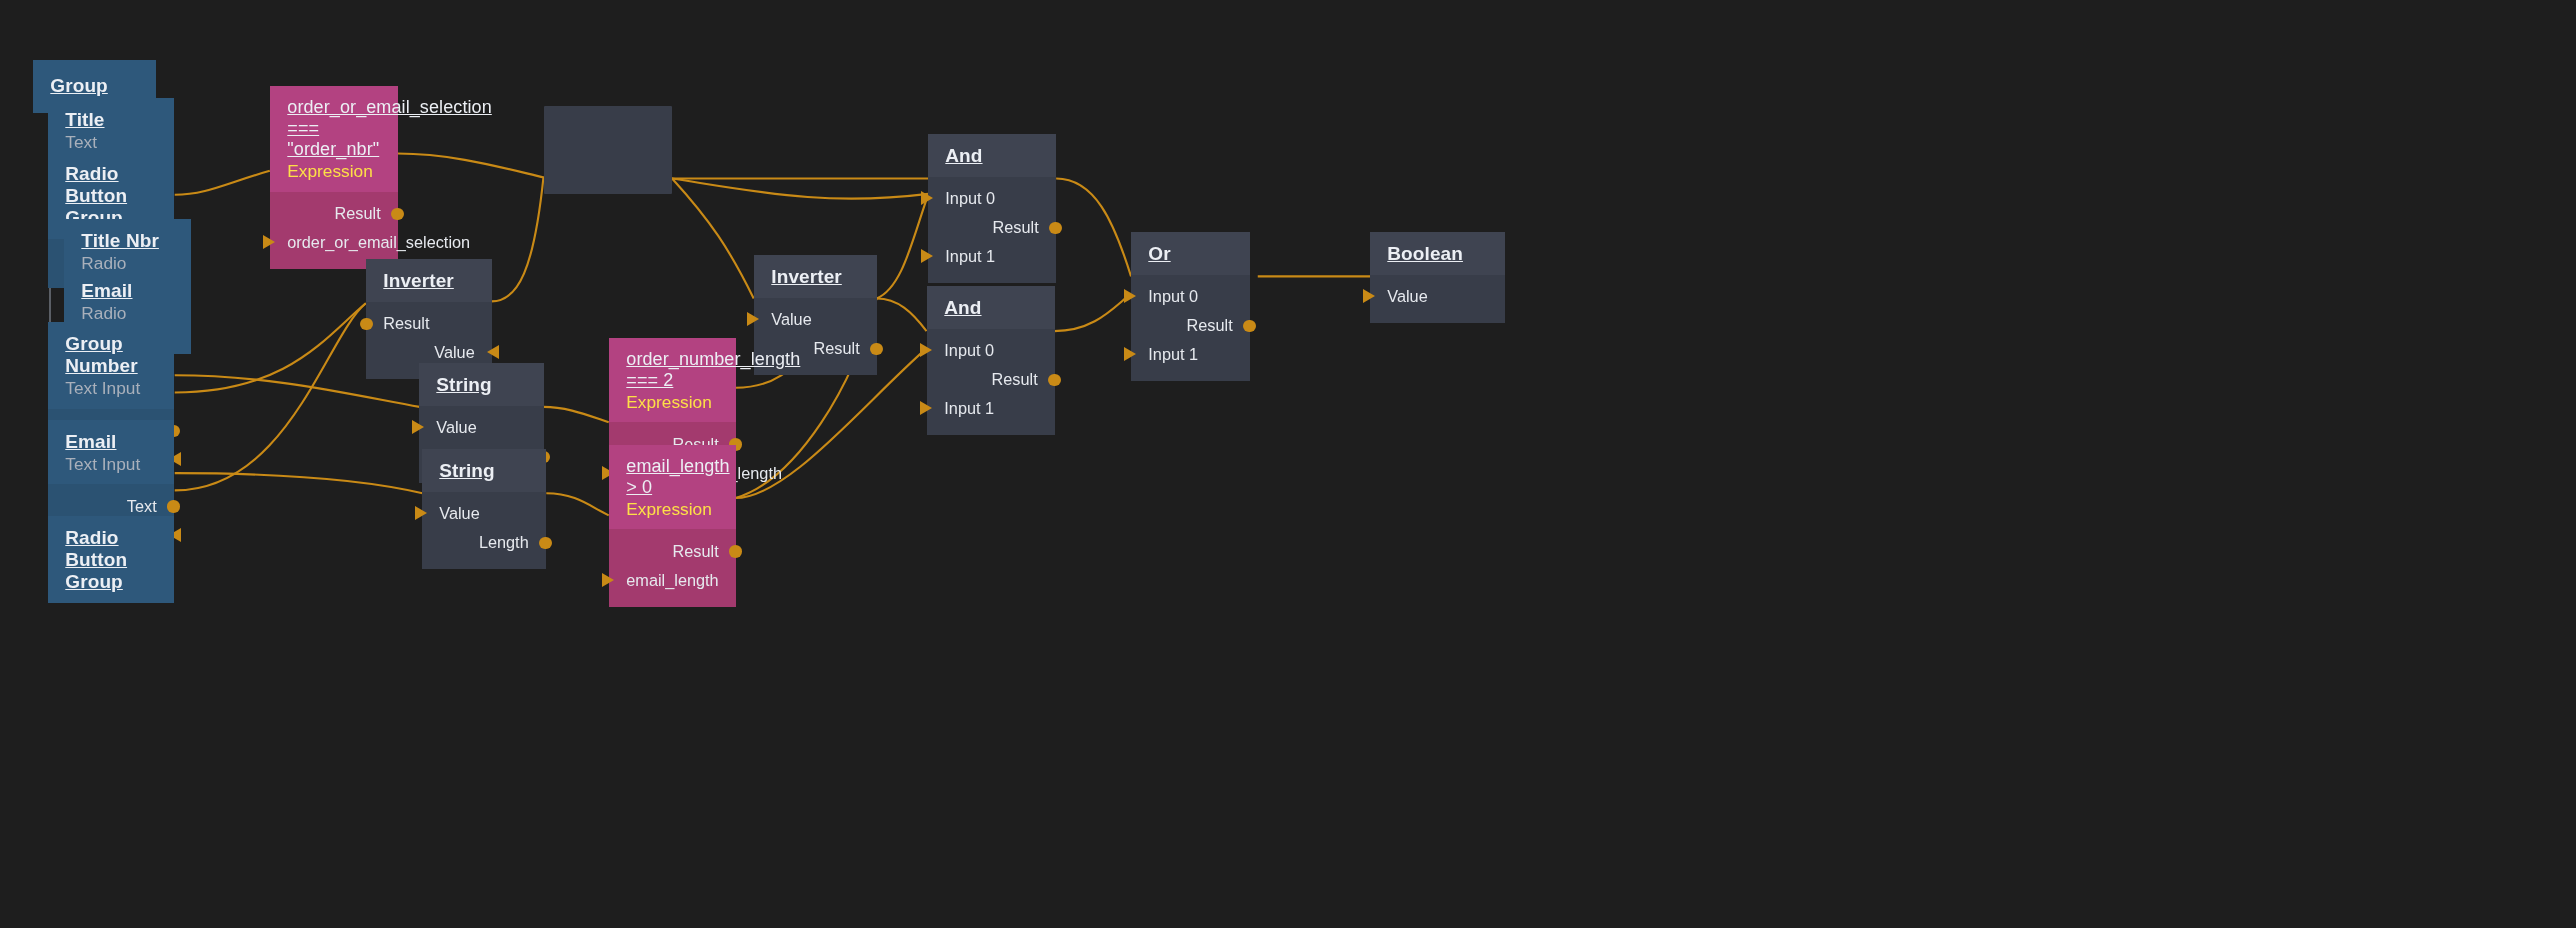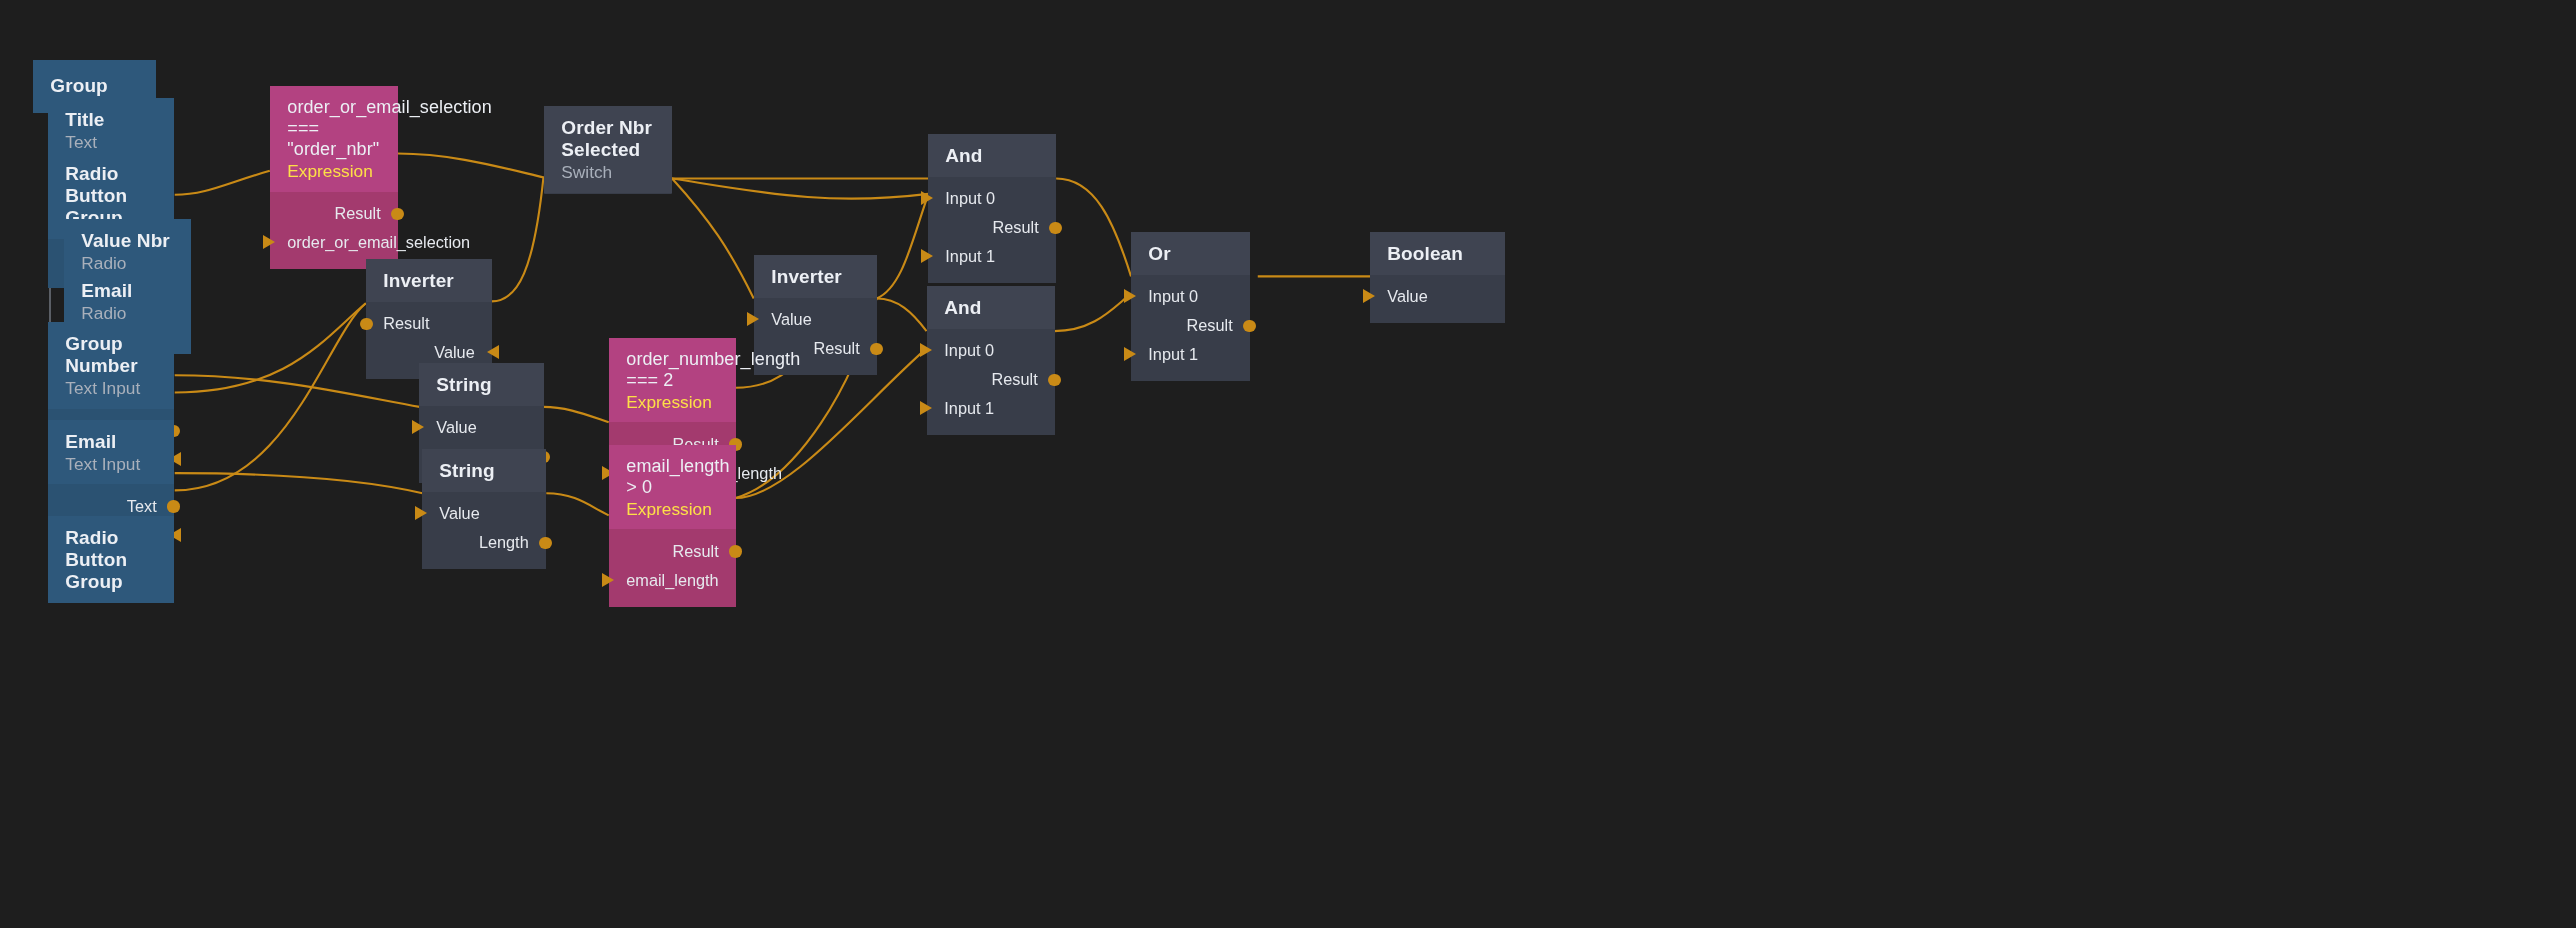--- a/index.html
+++ b/index.html
@@ -31,20 +31,21 @@
     box-sizing:border-box;
     padding:10.6px 17.3px 9.6px 17.3px;
   }
   .node .title{
     font-size:19px;
     font-weight:bold;
     color:#eceff4;
     line-height:1.18;
     letter-spacing:0.1px;
     white-space:pre-line;
+    text-decoration:underline;
   }
   .node .subtitle{
     font-size:17.3px;
     color:#a9b0bb;
     line-height:1.2;
     margin-top:1px;
   }
   .node .body{
     box-sizing:border-box;
     padding:7.7px 17.3px 11.5px 17.3px;
@@ -164,21 +165,21 @@
     <div class="node n-tree" style="left: 48px; top: 152px; width: 126px; min-height: 63px;">
       <div class="hdr">
         <div class="title">Radio Button Group</div>
       </div>
       <div class="body">
         <div class="prow out"><span>Value</span><span class="port right"></span></div>
       </div>
     </div>
     <div class="node n-tree" style="left: 64px; top: 219px; width: 127px; min-height: 44px;">
       <div class="hdr">
-        <div class="title">Value Nbr</div>
+        <div class="title">Title Nbr</div>
         <div class="subtitle">Radio Button</div>
       </div>
     </div>
     <div class="node n-tree" style="left: 64px; top: 269px; width: 127px; min-height: 44px;">
       <div class="hdr">
         <div class="title">Email</div>
         <div class="subtitle">Radio Button</div>
       </div>
     </div>
     <div class="node n-tree" style="left: 48px; top: 322px; width: 126px; min-height: 88px;">
@@ -210,24 +211,20 @@
       <div class="hdr">
         <div class="title">order_or_email_selection === "order_nbr"</div>
         <div class="subtitle">Expression</div>
       </div>
       <div class="body">
         <div class="prow out"><span>Result</span><span class="port right"></span></div>
         <div class="prow in"><span>order_or_email_selection</span><span class="arrow left"></span></div>
       </div>
     </div>
     <div class="node n-logic" style="left: 544px; top: 106px; width: 128px; min-height: 88px;">
-      <div class="hdr">
-        <div class="title">Order Nbr Selected</div>
-        <div class="subtitle">Switch</div>
-      </div>
     </div>
     <div class="node n-logic" style="left: 366px; top: 259px; width: 126px; min-height: 58px;">
       <div class="hdr">
         <div class="title">Inverter</div>
       </div>
       <div class="body">
         <div class="prow in"><span>Result</span><span class="port left"></span></div>
         <div class="prow out"><span>Value</span><span class="arrow right"></span></div>
       </div>
     </div>

